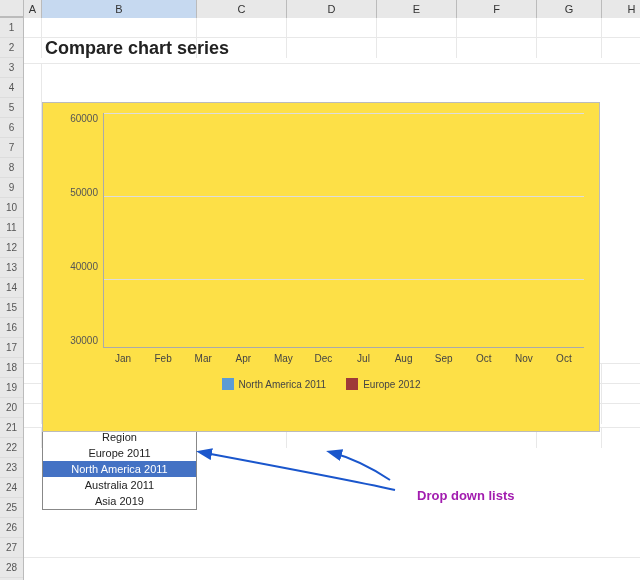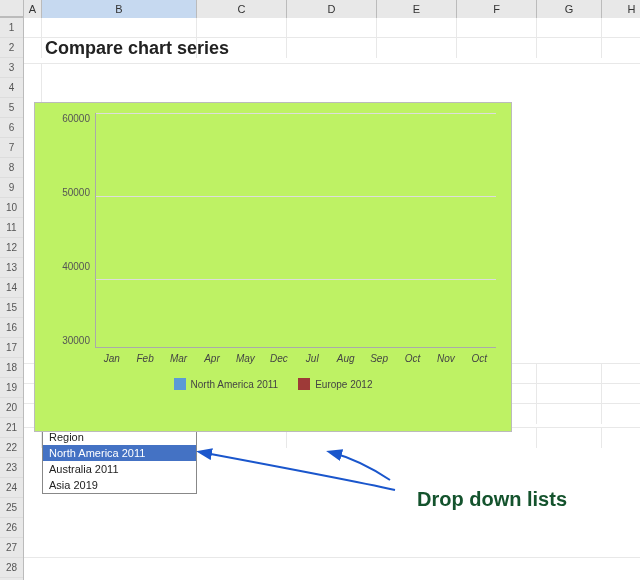--- a/index.html
+++ b/index.html
@@ -107,25 +107,25 @@
     .chart-title {
       font-size: 18px;
       font-weight: bold;
       color: #222;
     }
 
     
     .chart-container {
       position: absolute;
       top: 38px;
-      left: 10px;
-      width: 478px;
+      left: 18px;
+      width: 558px;
       height: 330px;
       border: 1px solid #bbb;
-      background: #bef264;
+      background: #fde047;
       padding: 10px;
     }
 
     .chart-area {
       width: 100%;
       height: 260px;
       position: relative;
     }
 
     
@@ -183,21 +183,20 @@
 
     
     .x-axis {
       position: absolute;
       bottom: 0;
       left: 50px;
       right: 5px;
       height: 20px;
       display: flex;
       justify-content: space-around;
-      font-style: italic;
     }
     .x-label {
       font-size: 10px;
       color: #444;
       text-align: center;
       flex: 1;
     }
 
     
     .legend {
@@ -259,23 +258,23 @@
       display: flex;
       align-items: center;
       background: #fff;
     }
 
     
     .annotation-text {
       position: absolute;
       top: 440px;
       left: 370px;
-      font-size: 20px;
+      font-size: 13px;
       font-weight: bold;
-      color: #14532d;
+      color: #a21caf;
     }
 
     .highlighted-col-b {
       background: #c6d9f0;
     }
   </style>
 </head>
 <body>
 
 <div class="spreadsheet">
@@ -492,23 +491,24 @@
           </div>
         </div>
         <div class="cell col-e"></div>
         <div class="cell col-f"></div>
         <div class="cell col-g"></div>
         <div class="cell col-h"></div>
       </div>
 
       <div class="cell-row" style="height:130px; overflow:visible;">
         <div class="cell col-a"></div>
-        <div class="cell col-b" style="overflow:visible; padding:0; border:none; align-items:flex-start;">
+        <div class="cell col-b" style="overflow:visible; padding:0; border:none; align-items:flex-start;text-align:center;">
           <div class="dropdown-list">
             <div class="dropdown-item">Region</div>
+            <div class="dropdown-item">Europe 2011</div>
             <div class="dropdown-item selected">North America 2011</div>
             <div class="dropdown-item">Australia 2011</div>
             <div class="dropdown-item">Asia 2019</div>
           </div>
         </div>
         <div class="cell col-c"></div>
         <div class="cell col-d" style="overflow:visible; vertical-align:top; padding:0; border:none; align-items:flex-start; position:relative;">
           
         </div>
         <div class="cell col-e" style="overflow:visible; padding:0; border:none; align-items:flex-start; position:relative;">

